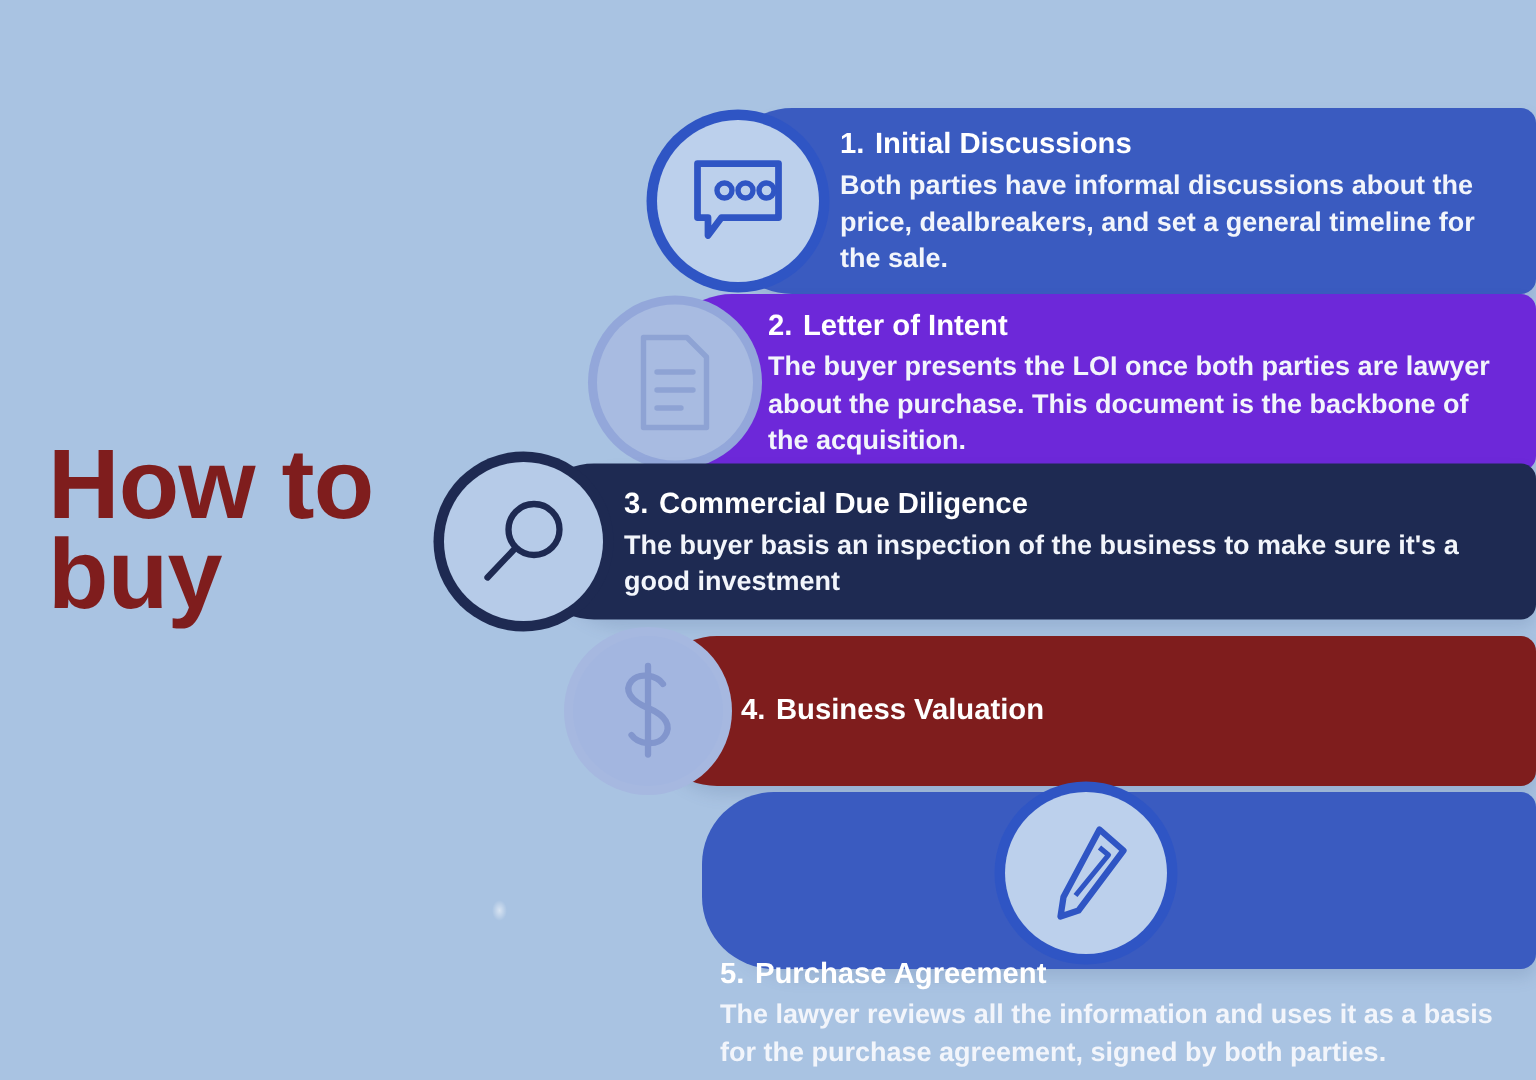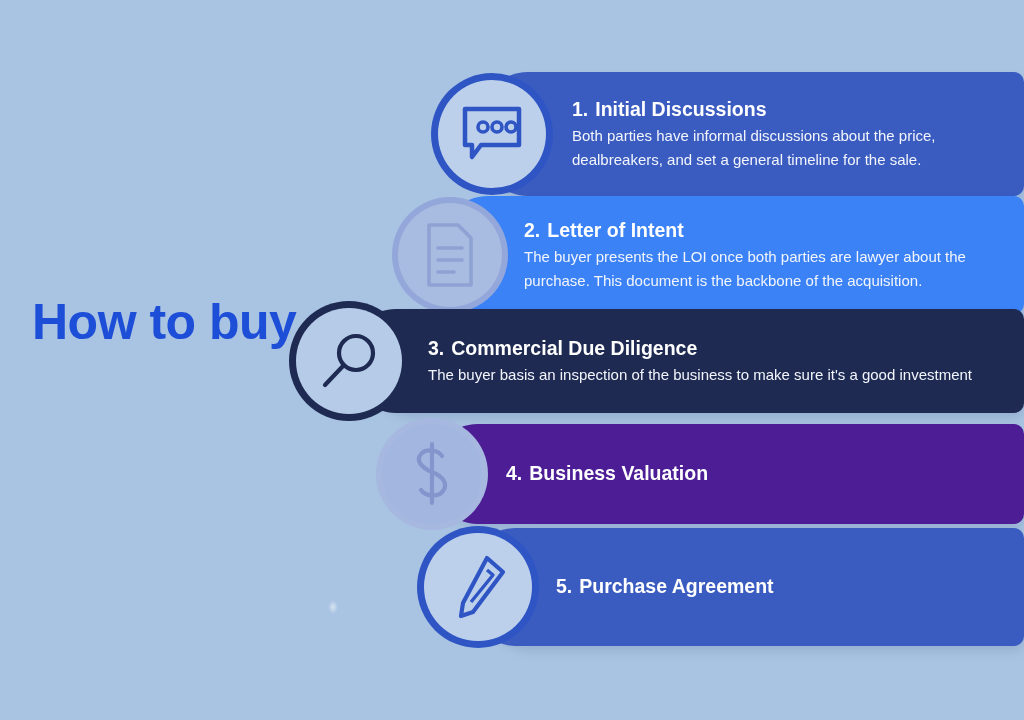--- a/index.html
+++ b/index.html
@@ -18,41 +18,40 @@
     background:#a9c3e2;
   }
 
   
   .title-block {
     position:absolute;
     left:32px; top:292px;
     width:330px;
   }
   .title-line {
-    font-size:50px;
+    font-size:66px;
     font-weight:700;
     letter-spacing:-0.5px;
     line-height:60px;
-    color:#1d4ed8;
+    color:#7f1d1d;
   }
 
   
   .steps {
     position:absolute;
     left:0; top:0;
     width:1024px; height:720px;
   }
 
   .step {
     position:absolute;
     right:0;
     display:flex;
     align-items:center;
     border-radius:48px 10px 10px 48px;
-    gap:12px;
   }
 
   .step-shadow {
     position:absolute;
     border-radius:48px 10px 10px 48px;
     background:rgba(40,60,110,0.13);
     filter:blur(5px);
   }
 
   .icon-wrap {
@@ -73,51 +72,51 @@
   .step-heading {
     font-size:19.5px;
     font-weight:700;
     line-height:26px;
     margin-bottom:2px;
     white-space:nowrap;
   }
   .step-heading .num { margin-right:7px; }
 
   .step-body {
-    font-size:15px;
-    font-weight:400;
+    font-size:18px;
+    font-weight:700;
     line-height:24.5px;
   }
 
   
   #step-1 { top:72px;  height:124px; left:480px; }
   #step-1 .icon-wrap { width:108px; height:108px; margin-left:-42px; }
   #step-1 .step-text { margin-left:14px; }
 
   #step-2 { top:196px; height:118px; left:440px; }
   #step-2 .icon-wrap { width:104px; height:104px; margin-left:-42px; }
   #step-2 .step-text { margin-left:10px; }
 
   #step-3 { top:309px; height:104px; left:348px; }
   #step-3 .icon-wrap { width:106px; height:106px; margin-left:-52px; }
   #step-3 .step-text { margin-left:14px; }
 
   #step-4 { top:424px; height:100px; left:430px; }
   #step-4 .icon-wrap { width:100px; height:100px; margin-left:-48px; }
   #step-4 .step-text { margin-left:12px; }
 
-  #step-5 { top:528px; height:118px; left:468px; }
+  #step-5 { top:528px; height:118px; left:468px;flex-direction:column; }
   #step-5 .icon-wrap { width:108px; height:108px; margin-left:-44px; }
   #step-5 .step-text { margin-left:12px; }
 
   
   .t-royal      { background:#3a5bc0; }
-  .t-periwinkle { background:#3b82f6; }
+  .t-periwinkle { background:#6d28d9; }
   .t-navy       { background:#1e2a52; }
-  .t-lightperi  { background:#4c1d95; }
+  .t-lightperi  { background:#7f1d1d; }
 
   .ic-royal {
     background:#bcd0ec;
     box-shadow:0 0 0 7px #2f55c4;
   }
   .ic-soft {
     background:#a8bbe1;
     box-shadow:0 0 0 6px #93a7da;
   }
   .ic-navy-on {
@@ -226,17 +225,18 @@
       <div class="icon-wrap ic-royal">
         <svg width="62" height="66" viewBox="0 0 62 66" fill="none">
           <path d="M40 4 L56 18 L26 58 L14 62 L16 49 Z" stroke="#2f55c4" stroke-width="4.2" stroke-linejoin="round" fill="none"></path>
           <path d="M40 16 L46 21 L24 48" stroke="#2f55c4" stroke-width="3.4" stroke-linejoin="round" fill="none"></path>
         </svg>
       </div>
       <div class="step-text">
         <div class="step-heading txt-white">
           <span class="num">5.</span><span>Purchase Agreement</span>
         </div>
+        <div class="step-body txt-whiteish">The lawyer reviews all the information and uses it as a basis for the purchase agreement, signed by both parties.</div>
       </div>
     </div>
 
   </div>
 </div>
 
 </body></html>

